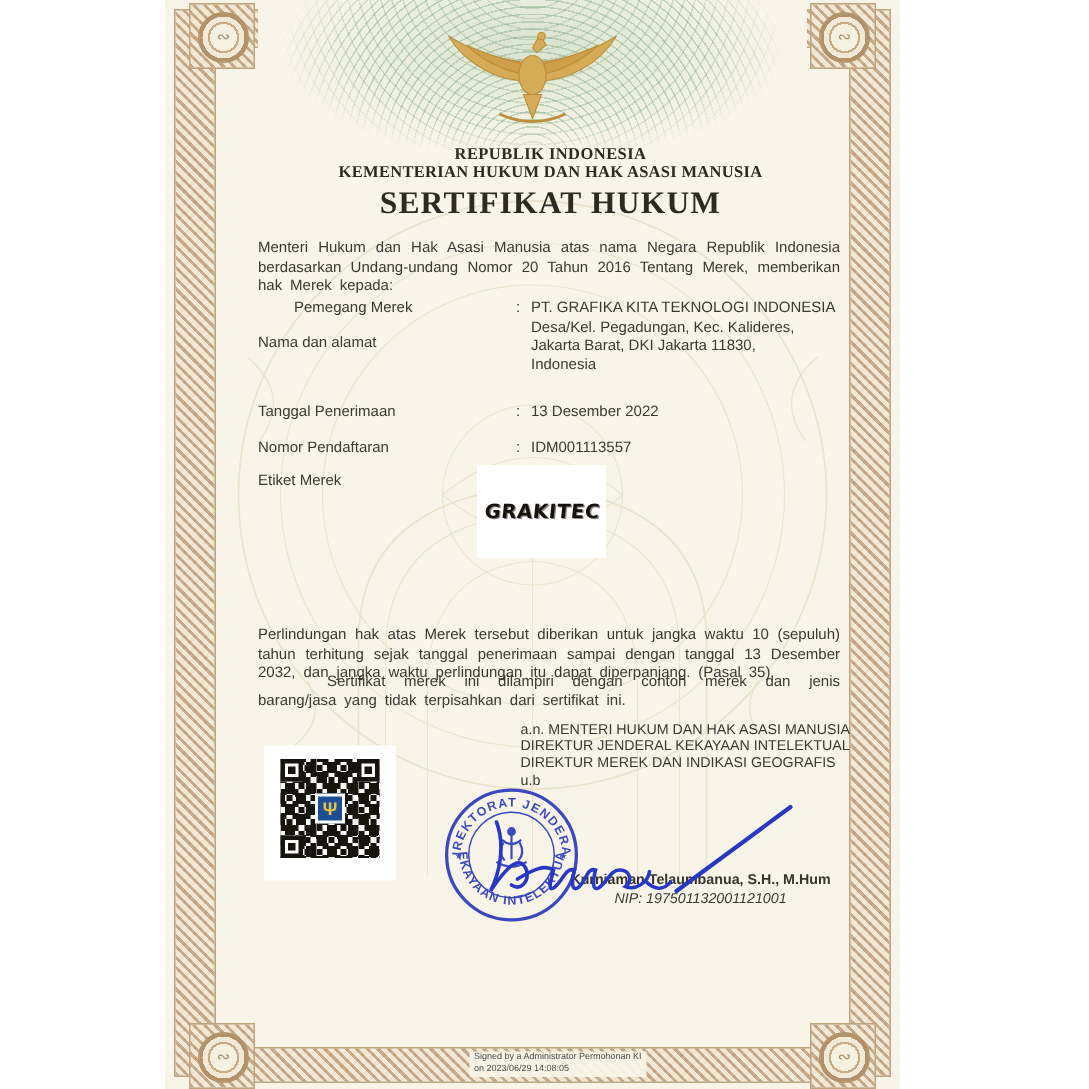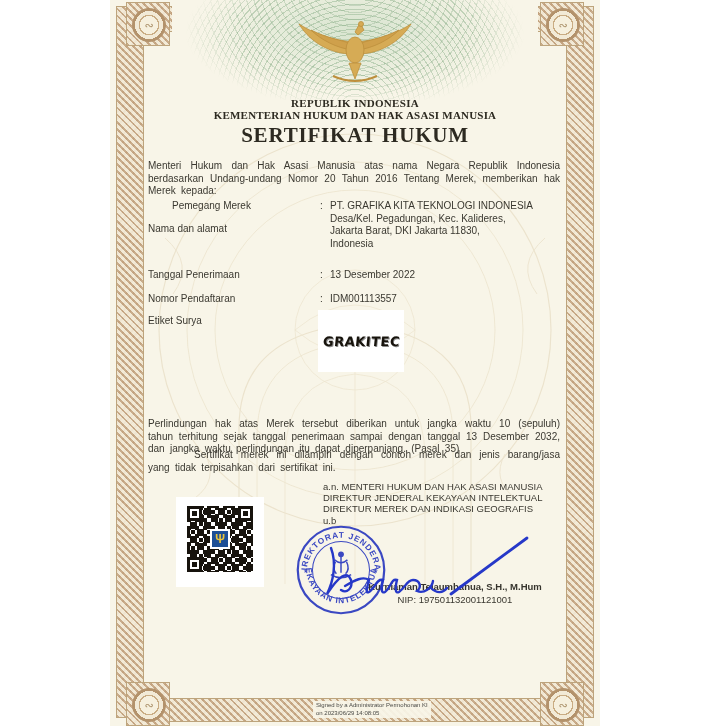--- a/index.html
+++ b/index.html
@@ -40,21 +40,21 @@
       repeating-radial-gradient(circle at 50% 110%, rgba(124,165,124,.40) 0 1px, transparent 1px 5px),
       repeating-radial-gradient(circle at 50% -30%, rgba(124,165,124,.30) 0 1px, transparent 1px 7px),
       radial-gradient(ellipse 60% 90% at 50% 30%, rgba(190,215,188,.55), rgba(190,215,188,0) 75%);
     -webkit-mask: radial-gradient(ellipse 58% 95% at 50% 32%, #000 55%, transparent 80%);
             mask: radial-gradient(ellipse 58% 95% at 50% 32%, #000 55%, transparent 80%); }
 
   
   .ornament { position:absolute; left:25px; top:118px; z-index:0; opacity:.55; }
 
   
-  .t { position:absolute; z-index:3; }
+  .t { position:absolute; z-index:3;padding-left:24px; }
   .serifhead { width:100%; text-align:center; font-family:"Liberation Serif", serif;
                font-weight:bold; color:#2d2a21; }
   .country  { top:97px;  font-size:11px; letter-spacing:.3px; }
   .ministry { top:109px; font-size:11px; letter-spacing:.2px; }
   .title    { top:123px; font-size:21px; letter-spacing:.8px; }
 
   .para { left:38px; width:412px; font-size:10px; line-height:12.5px;
           text-align:justify; word-spacing:2.5px; color:#3a3830; }
   .intro { top:160px; }
   .p1 { top:418px; }
@@ -69,21 +69,21 @@
               background:#ffffff; z-index:3; display:flex; align-items:center; justify-content:center; }
   .brand { font-family:"DejaVu Sans", sans-serif; font-weight:900; font-size:13px;
            letter-spacing:.5px; color:#17130c; transform:skewX(-6deg);
            text-shadow:1px 1px 0 #8a8a8a; }
 
   .signhead { top:481px; left:213px; width:256px; 
               font-size:9.5px; line-height:11.2px; color:#3a3830; }
   .signname { top:581px; left:230px; width:230px; text-align:center;
               font-weight:bold; font-size:9.5px; color:#35332c; }
   .signnip  { top:594px; left:230px; width:230px; text-align:center;
-              font-size:9.5px; color:#3a3830; }
+              font-size:9.5px; color:#3a3830;font-style:italic; }
 
   
   .qr-box { position:absolute; left:66px; top:497px; width:88px; height:90px;
             background:#ffffff; z-index:3; }
   .qr { position:absolute; left:11px; top:9px; width:66px; height:66px; background-color:#fff;
         background:
           repeating-conic-gradient(#17130d 0% 25%, rgba(255,255,255,0) 0% 50%) 0 0 / 8px 8px,
           repeating-conic-gradient(rgba(255,255,255,0) 0% 25%, #17130d 0% 50%) 3px 2px / 14px 14px,
           #ffffff; }
   .f { position:absolute; width:15px; height:15px; border:3px solid #17130d; background:#fff; }
@@ -164,21 +164,21 @@
   </div>
 
   <div class="t lbl" style="top:269px;">Tanggal Penerimaan</div>
   <div class="t col" style="top:269px;">:</div>
   <div class="t val" style="top:269px;">13 Desember 2022</div>
 
   <div class="t lbl" style="top:293px;">Nomor Pendaftaran</div>
   <div class="t col" style="top:293px;">:</div>
   <div class="t val" style="top:293px;">IDM001113557</div>
 
-  <div class="t lbl" style="top:315px;">Etiket Surya</div>
+  <div class="t lbl" style="top:315px;">Etiket Merek</div>
   <div class="t col" style="top:315px;">:</div>
   <div class="logo-box">
     <span class="brand">GRAKITEC</span>
   </div>
 
   <div class="t para p1">Perlindungan hak atas Merek tersebut diberikan untuk jangka waktu 10 (sepuluh) tahun terhitung sejak tanggal penerimaan sampai dengan tanggal 13 Desember 2032, dan jangka waktu perlindungan itu dapat diperpanjang. (Pasal 35)</div>
   <div class="t para p2">Sertifikat merek ini dilampiri dengan contoh merek dan jenis barang/jasa yang tidak terpisahkan dari sertifikat ini.</div>
 
   <div class="t signhead">
     <div>a.n. MENTERI HUKUM DAN HAK ASASI MANUSIA</div>

